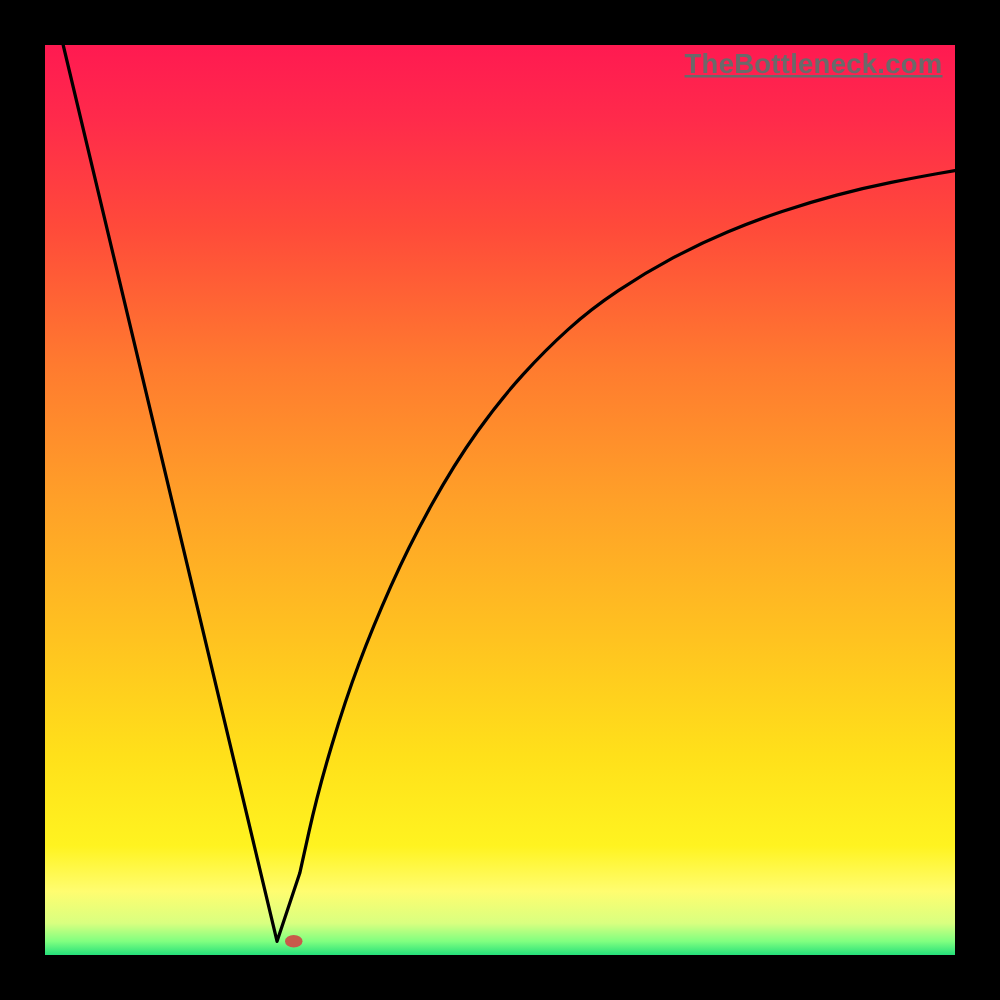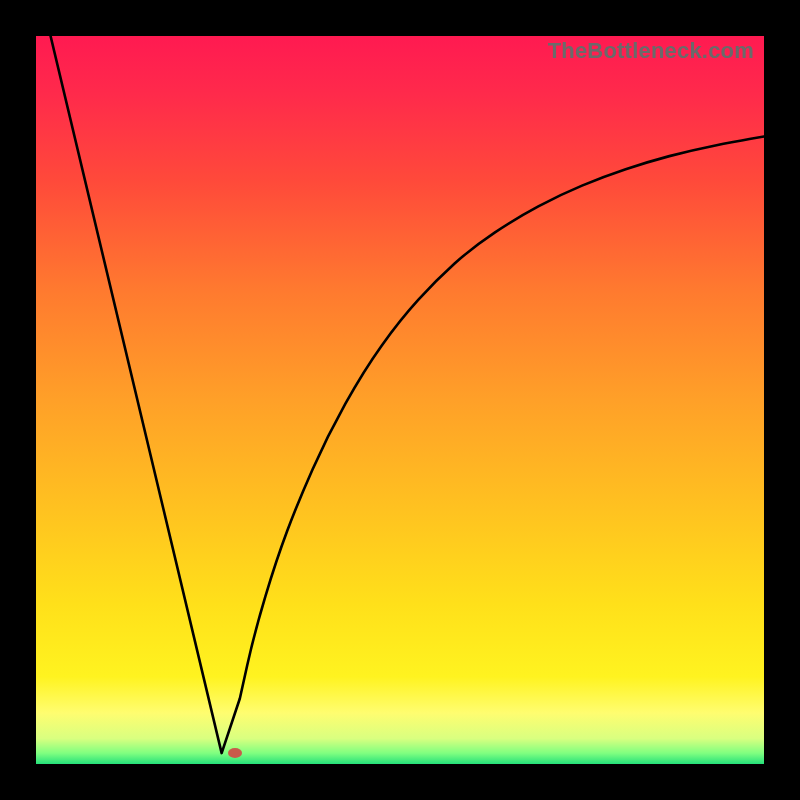--- a/index.html
+++ b/index.html
@@ -36,20 +36,21 @@
   }
   .watermark {
     position: absolute;
     top: 2px;
     right: 10px;
     font-size: 22px;
     font-weight: 600;
     color: #6a6a6a;
     letter-spacing: 0.2px;
     pointer-events: none;
+    text-decoration: underline;
   }
   svg.curve {
     position: absolute;
     left: 0; top: 0;
     width: 728px; height: 728px;
     pointer-events: none;
   }
   .marker {
     position: absolute;
     width: 14px;

